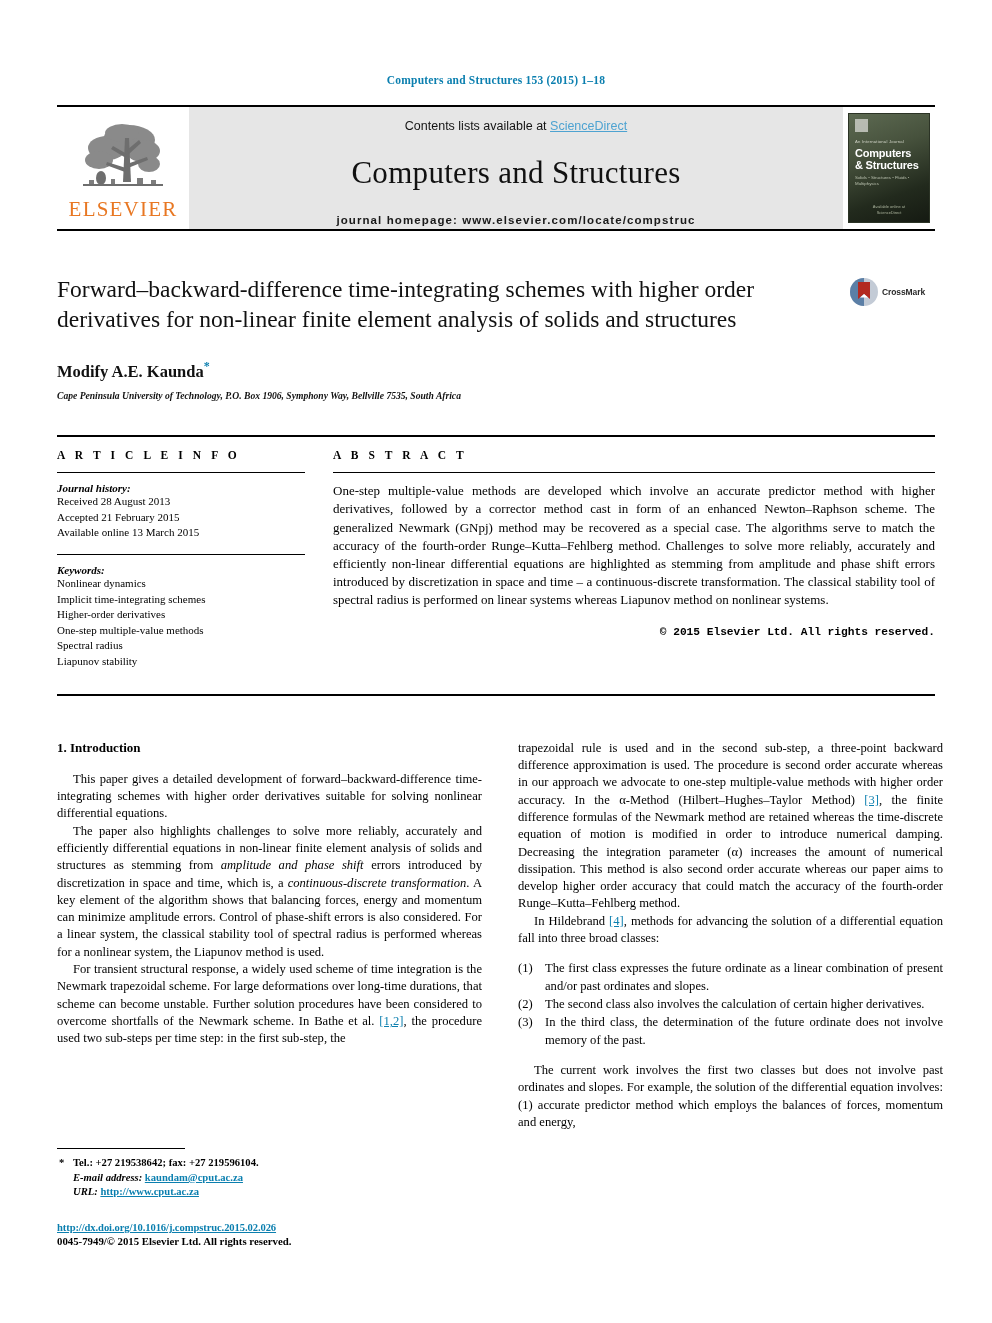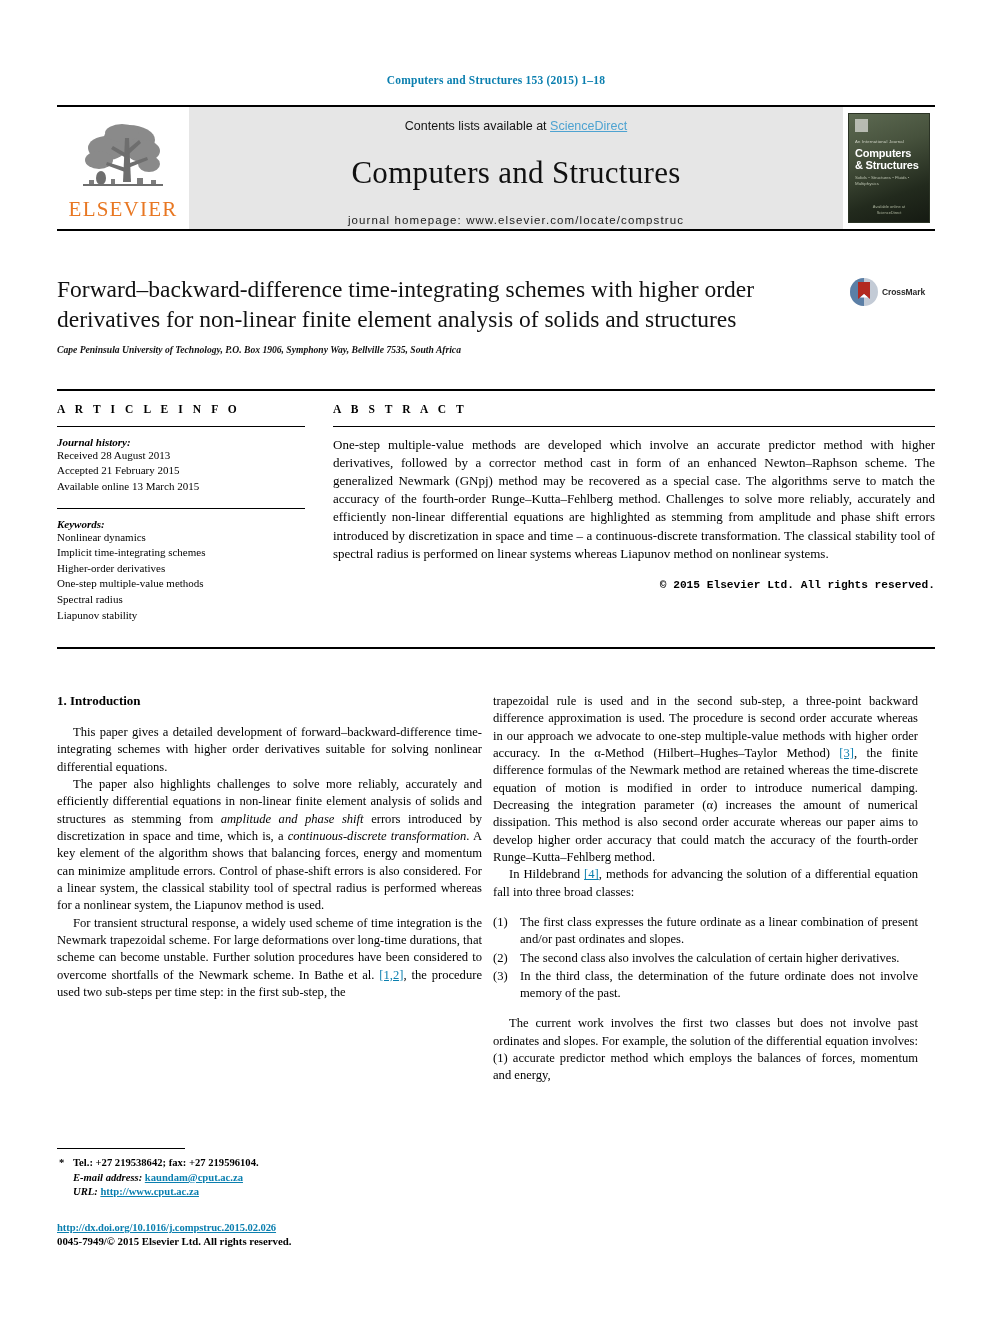--- a/index.html
+++ b/index.html
@@ -82,20 +82,21 @@
     margin-top: 22px;
     color: #111;
     letter-spacing: .3px;
   }
   .homepage-line {
     font-family: "Liberation Sans", sans-serif;
     font-size: 11.5px;
     letter-spacing: 1.1px;
     margin-top: 23px;
     color: #1a1a1a;
+    font-weight: bold;
   }
   .masthead-right {
     width: 92px;
     flex: 0 0 92px;
     display: flex;
     align-items: center;
     justify-content: center;
   }
   .cover {
     width: 80px;
@@ -216,21 +217,21 @@
     font-size: 11.2px;
     margin-top: 16px;
   }
 
   .rule-bottom { border-top: 2px solid #000; margin-top: 24px; }
 
   
   .body-cols {
     margin-top: 44px;
     display: flex;
-    gap: 11px;
+    gap: 36px;
   }
   .bcol { width: 425px; flex: 0 0 425px; }
   .sec-title {
     font-family: "Liberation Serif", serif;
     font-weight: bold;
     font-size: 13px;
     margin-bottom: 15px;
   }
   .para {
     font-family: "Liberation Serif", serif;
@@ -356,20 +357,23 @@
           <div>ScienceDirect</div>
         </div>
       </div>
     </div>
   </div>
   <div class="masthead-rule"></div>
 
   <div class="title-area">
     <div class="title-main">
       <div class="art-title">Forward–backward-difference time-integrating schemes with higher order derivatives for non-linear finite element analysis of solids and structures</div>
+      <div class="authors">
+        <span>Modify A.E. Kaunda</span><sup>*</sup>
+      </div>
       <div class="affil">Cape Peninsula University of Technology, P.O. Box 1906, Symphony Way, Bellville 7535, South Africa</div>
     </div>
     <div class="crossmark">
       <div class="crossmark-inner">
         <svg width="30" height="30" viewBox="0 0 30 30">
           <circle cx="15" cy="15" r="14" fill="#c3cbd6"></circle>
           <path d="M15 1 A14 14 0 0 0 15 29 Z" fill="#5b7fa6"></path>
           <path d="M9 5 h12 v17 l-6 -5 l-6 5 Z" fill="#b32a21"></path>
           <path d="M15 17 l4 3.4 h-8 Z" fill="#ffffff"></path>
         </svg>

